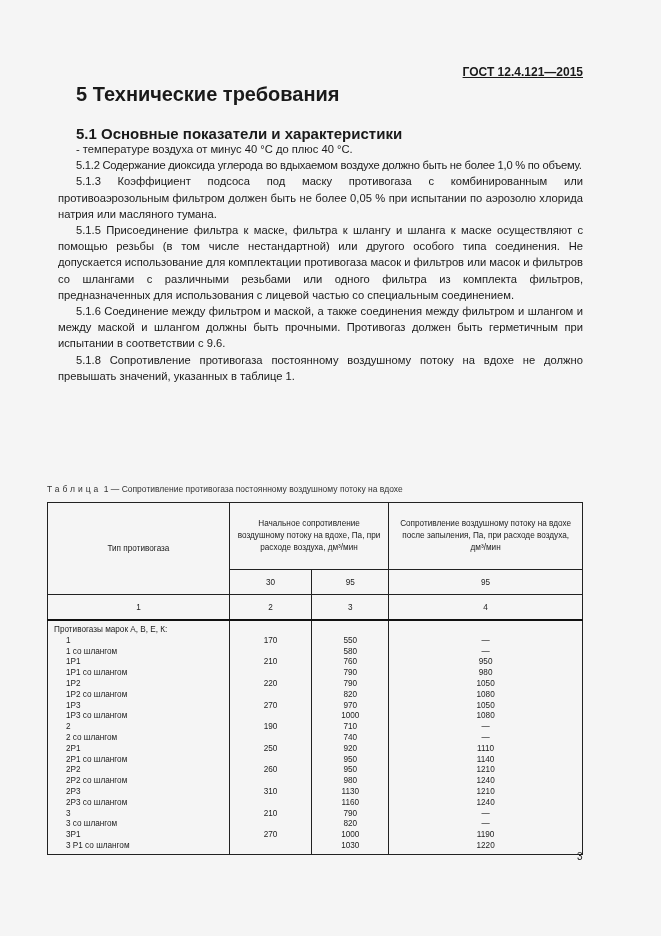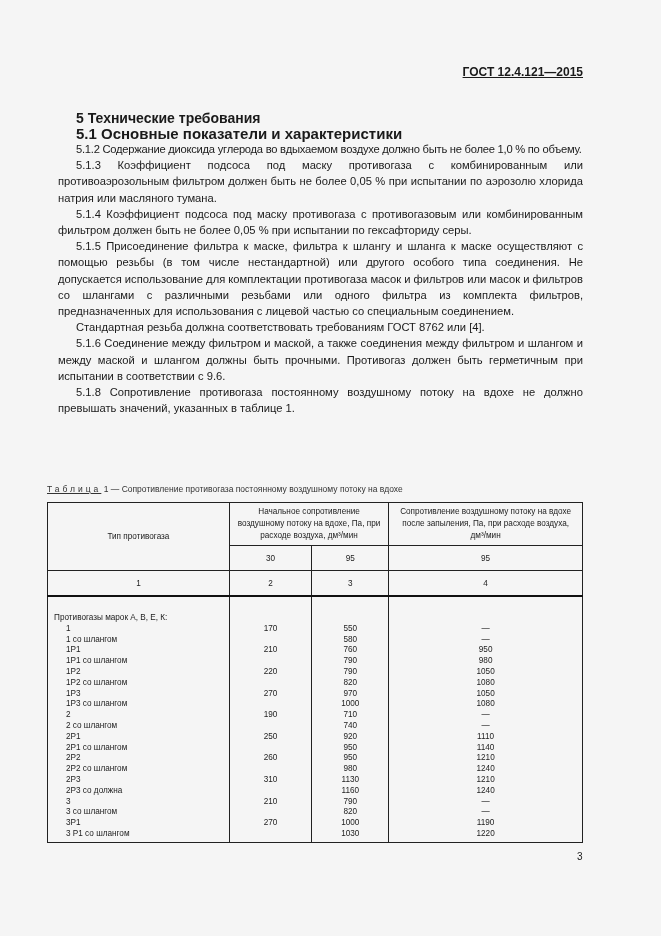--- a/index.html
+++ b/index.html
@@ -1,72 +1,71 @@
 <!DOCTYPE html>
 <html><head>
 <meta charset="utf-8">
 <style>
   html, body { margin: 0; padding: 0; }
   body {
     width: 661px; height: 936px; background: #f5f5f5; color: #1a1a1a;
     font-family: "Liberation Sans", sans-serif; position: relative; overflow: hidden;
   }
   .header-code { position: absolute; right: 78px; top: 65px; font-size: 12px; font-weight: bold; text-decoration: underline; }
-  .h-section { position: absolute; left: 76px; top: 110px; font-size: 14px; font-weight: bold; }
+  .h-section { position: absolute; left: 76px; top: 83px; font-size: 20px; font-weight: bold; }
   .h-sub { position: absolute; left: 76px; top: 125px; font-size: 15px; font-weight: bold; }
   .body-text {
     position: absolute; left: 58px; top: 141px; width: 525px;
     font-size: 11.2px; line-height: 16.2px; text-align: justify;
   }
   .body-text p { margin: 0; text-indent: 18px; }
   .caption { position: absolute; left: 47px; top: 484px; font-size: 8.5px; color: #333; }
-  .caption .sp { letter-spacing: 3px; text-decoration: underline; }
+  .caption .sp { letter-spacing: 3px; }
   table.t1 {
     position: absolute; left: 47px; top: 502px; width: 536px;
     border-collapse: collapse; font-size: 8.2px; color: #222;
   }
   table.t1 td { border: 1px solid #222; text-align: center; padding: 0; vertical-align: middle; }
   .c1 { width: 184px; } .c2 { width: 84px; } .c3 { width: 78px; } .c4 { width: 187px; }
   tr.hdr1 td { height: 42px; line-height: 12px; text-align: center; }
   tr.hdr2 td { height: 24px; margin-top: 12px; }
   tr.hdr3 td { height: 24px; border-bottom: 2.5px solid #111; }
-  tr.body td { vertical-align: top; padding-top: 16px; padding-bottom: 2px; line-height: 10.8px; }
+  tr.body td { vertical-align: top; padding-top: 4px; padding-bottom: 2px; line-height: 10.8px; }
   .col-left { text-align: left !important; padding-left: 6px !important; }
   .line { height: 10.8px; white-space: nowrap; }
   .indent { padding-left: 12px; }
   .page-num { position: absolute; left: 577px; top: 851px; font-size: 10px; }
 </style>
 </head>
 <body>
 
 <div class="header-code">ГОСТ 12.4.121—2015</div>
 <div class="h-section">5 Технические требования</div>
 <div class="h-sub">5.1 Основные показатели и характеристики</div>
 
 <div class="body-text">
+  <p>- температуре воздуха от минус 40 °С до плюс 40 °С.</p>
   <p style="letter-spacing:-0.25px">5.1.2 Содержание диоксида углерода во вдыхаемом воздухе должно быть не более 1,0 % по объему.</p>
   <p>5.1.3 Коэффициент подсоса под маску противогаза с комбинированным или противоаэрозольным фильтром должен быть не более 0,05 % при испытании по аэрозолю хлорида натрия или масляного тумана.</p>
-  <p>5.1.4 Коэффициент подсоса под маску противогаза с противогазовым или комбинированным фильтром должен быть не более 0,05 % при испытании по гексафториду серы.</p>
   <p>5.1.5 Присоединение фильтра к маске, фильтра к шлангу и шланга к маске осуществляют с помощью резьбы (в том числе нестандартной) или другого особого типа соединения. Не допускается использование для комплектации противогаза масок и фильтров или масок и фильтров со шлангами с различными резьбами или одного фильтра из комплекта фильтров, предназначенных для использования с лицевой частью со специальным соединением.</p>
-  <p>Стандартная резьба должна соответствовать требованиям ГОСТ 8762 или [4].</p>
   <p>5.1.6 Соединение между фильтром и маской, а также соединения между фильтром и шлангом и между маской и шлангом должны быть прочными. Противогаз должен быть герметичным при испытании в соответствии с 9.6.</p>
   <p>5.1.8 Сопротивление противогаза постоянному воздушному потоку на вдохе не должно превышать значений, указанных в таблице 1.</p>
 </div>
 
 <div class="caption">
   <span class="sp">Таблица</span>
   <span>1 — Сопротивление противогаза постоянному воздушному потоку на вдохе</span>
 </div>
 
 <table class="t1">
   <tbody>
       <tr class="hdr1">
     <td class="c1" rowspan="2">Тип противогаза</td>
     <td colspan="2" style="padding:0 6px">Начальное сопротивление воздушному потоку на вдохе, Па, при расходе воздуха, дм³/мин</td>
-    <td class="c4" style="padding:0 6px">Сопротивление воздушному потоку на вдохе после запыления, Па, при расходе воздуха, дм³/мин</td>
+    <td class="c4" style="padding:12px 6px">Сопротивление воздушному потоку на вдохе после запыления, Па, при расходе воздуха, дм³/мин</td>
   </tr>
   <tr class="hdr2">
     <td class="c2">30</td>
     <td class="c3">95</td>
     <td class="c4">95</td>
   </tr>
   <tr class="hdr3">
     <td>1</td>
     <td>2</td>
     <td>3</td>
@@ -83,21 +82,21 @@
           <div class="line indent">1Р2 со шлангом</div>
           <div class="line indent">1Р3</div>
           <div class="line indent">1Р3 со шлангом</div>
           <div class="line indent">2</div>
           <div class="line indent">2 со шлангом</div>
           <div class="line indent">2Р1</div>
           <div class="line indent">2Р1 со шлангом</div>
           <div class="line indent">2Р2</div>
           <div class="line indent">2Р2 со шлангом</div>
           <div class="line indent">2Р3</div>
-          <div class="line indent">2Р3 со должна</div>
+          <div class="line indent">2Р3 со шлангом</div>
           <div class="line indent">3</div>
           <div class="line indent">3 со шлангом</div>
           <div class="line indent">3Р1</div>
           <div class="line indent">3 Р1 со шлангом</div>
         </td>
     <td id="col-r30">
           <div class="line"></div>
           <div class="line ">170</div>
           <div class="line "></div>
           <div class="line ">210</div>

